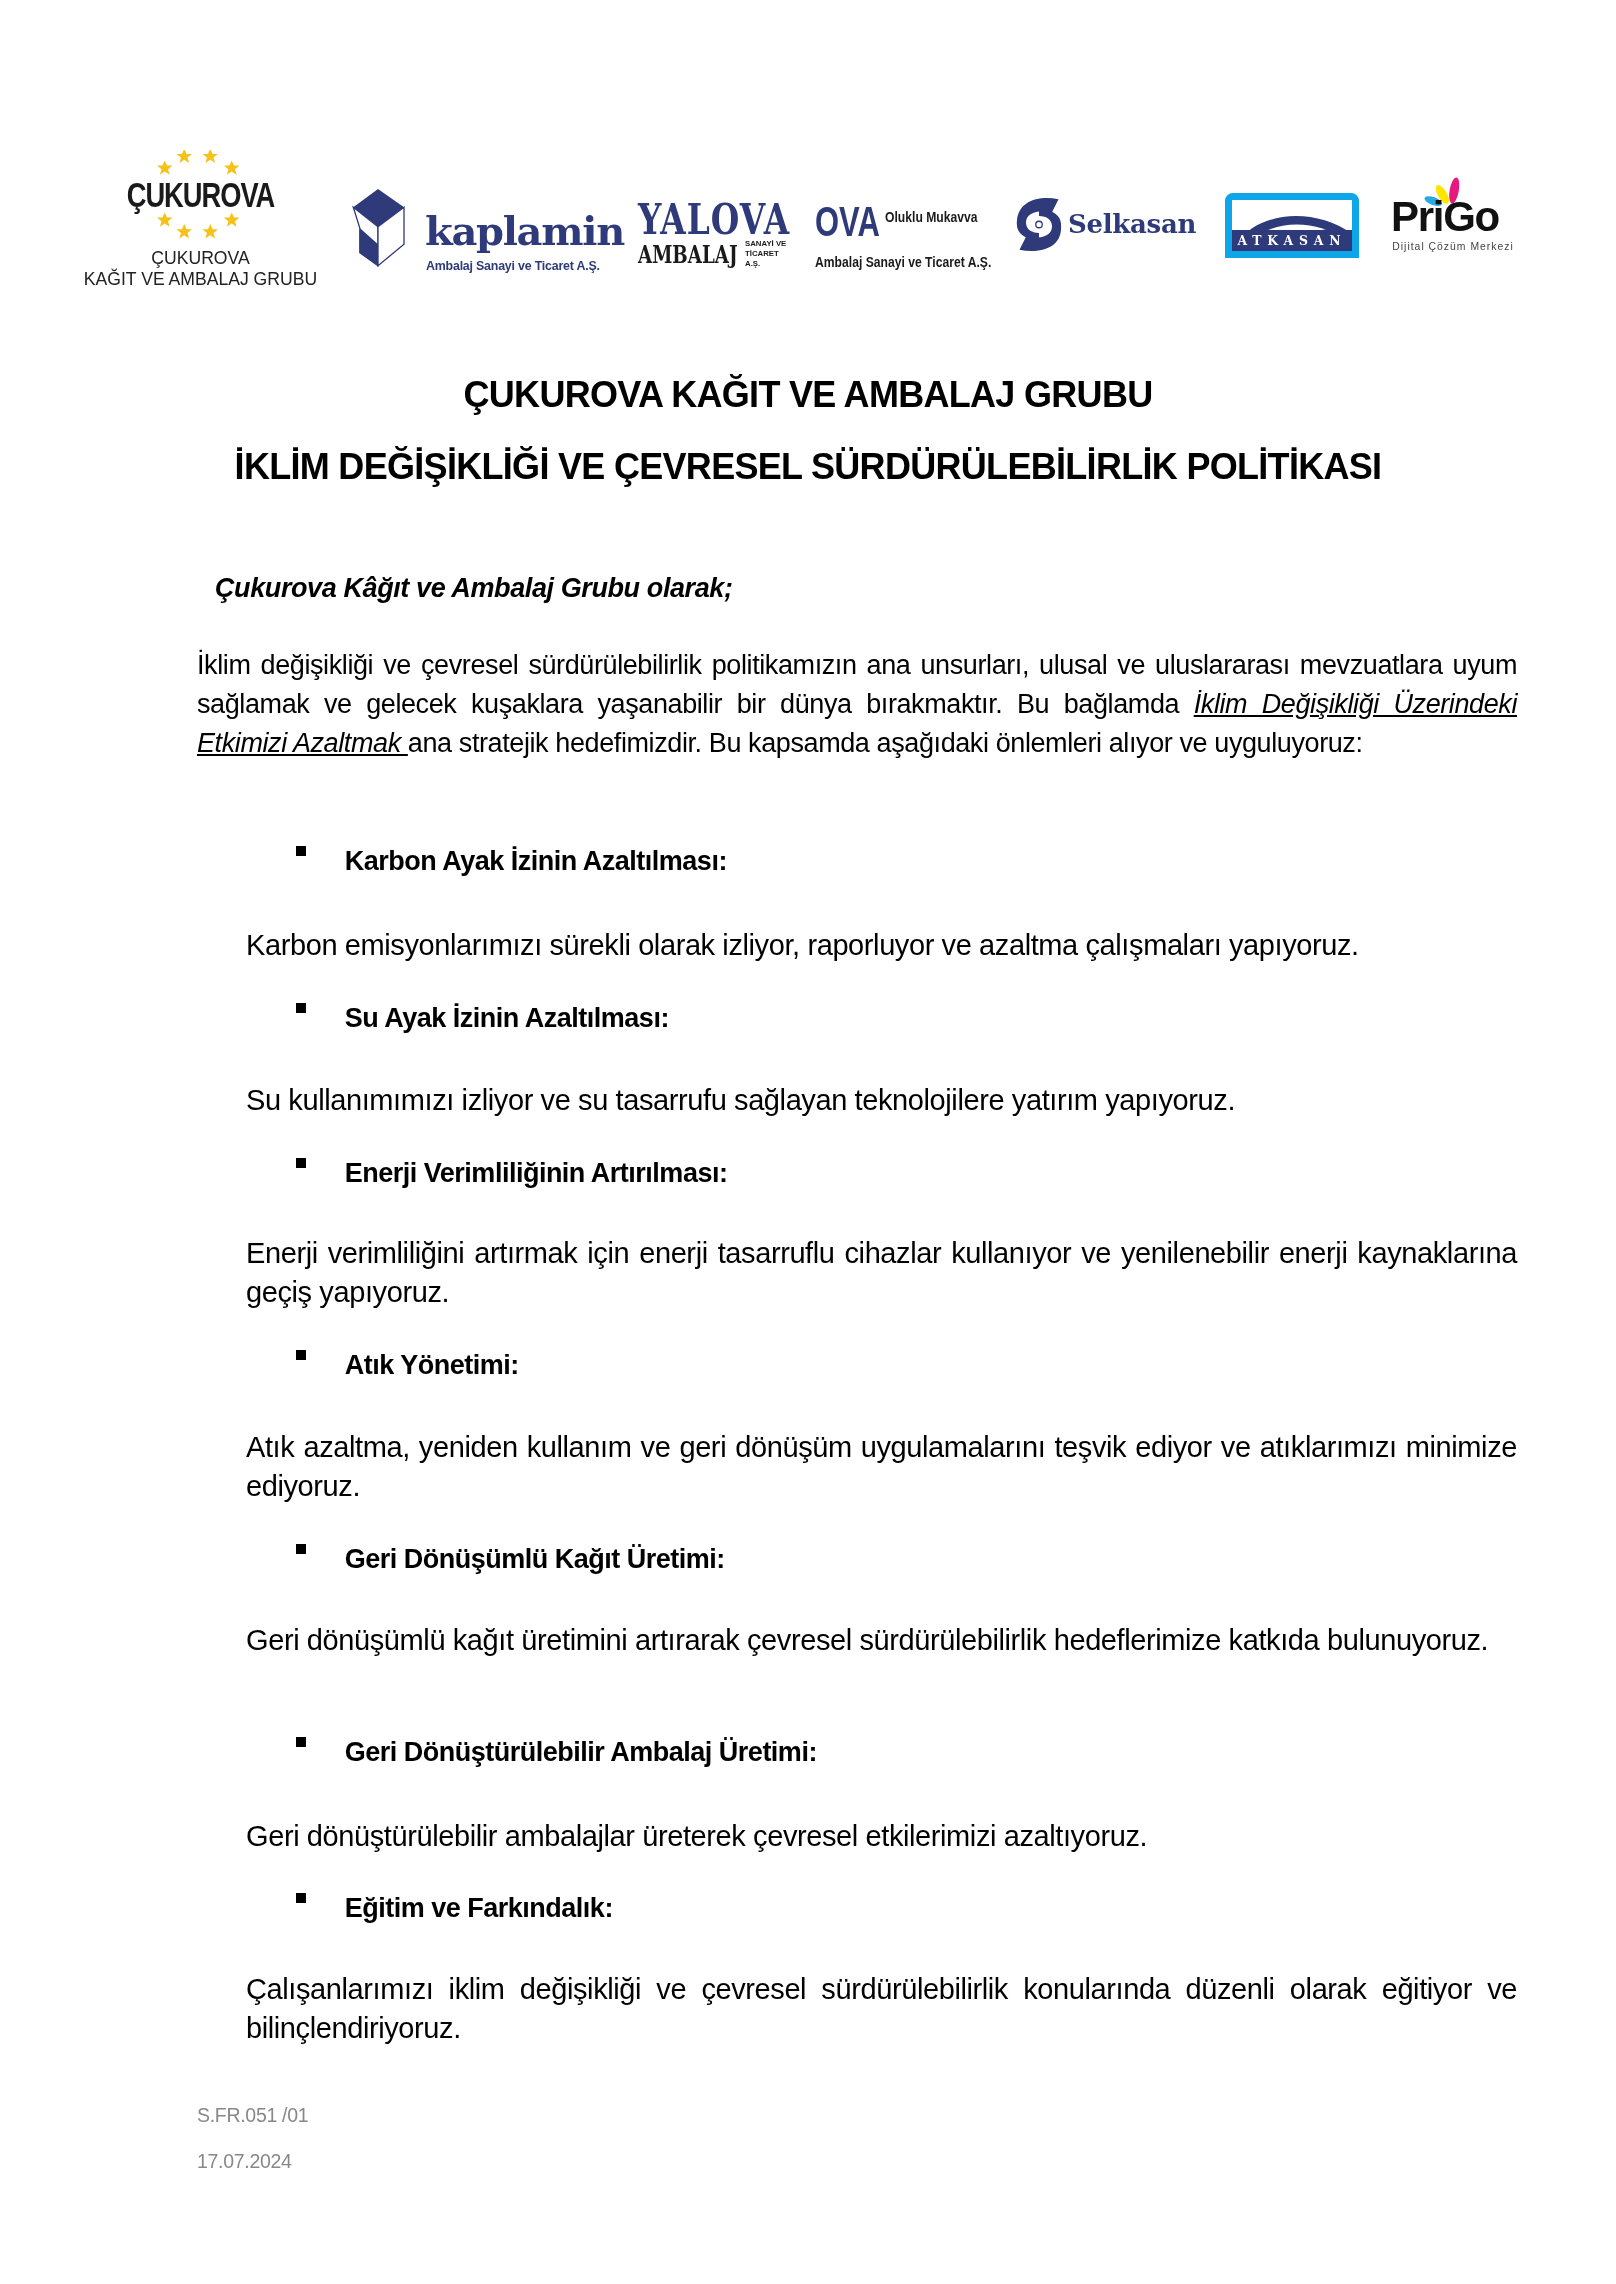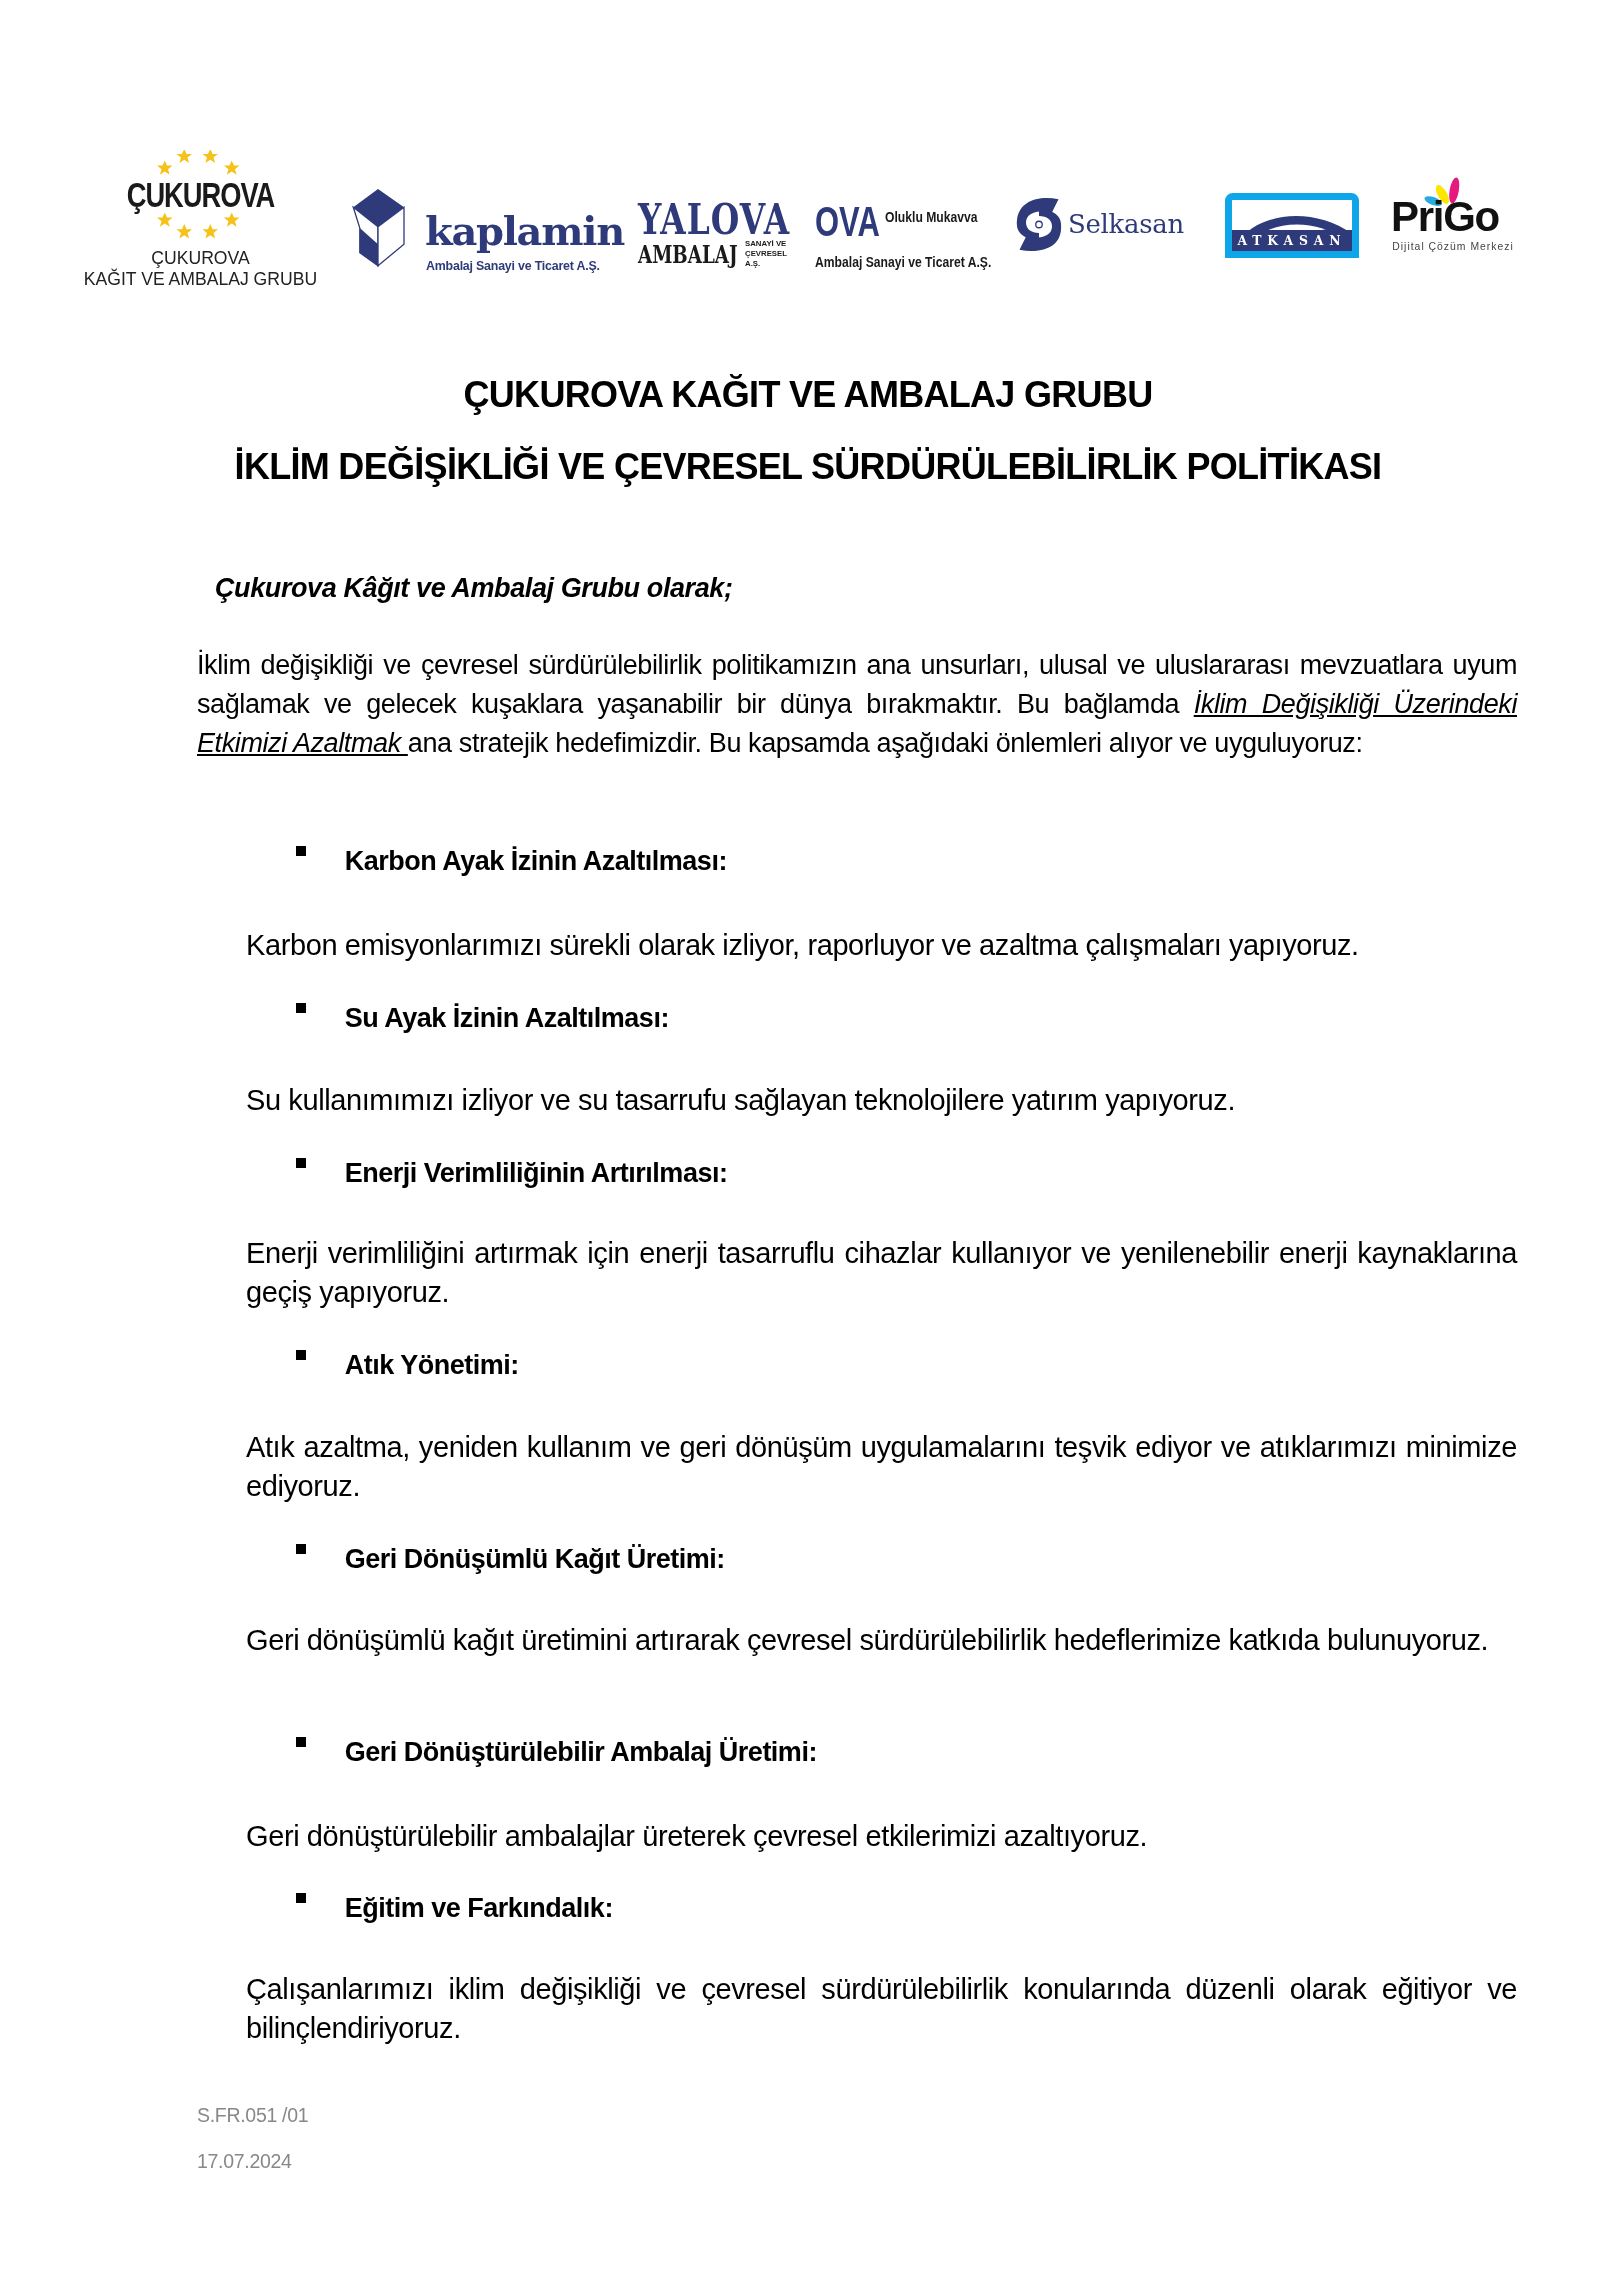--- a/index.html
+++ b/index.html
@@ -23,21 +23,21 @@
            color:#2e3a7a; transform:scaleX(0.78); transform-origin:left top; letter-spacing:1.3px; }
   .yal-2 { position:absolute; left:0; top:46px; font-family:"DejaVu Serif",serif; font-weight:bold; font-size:23.4px;
            color:#1a1a1a; transform:scaleX(0.78); transform-origin:left top; }
   .yal-3 { position:absolute; left:107px; top:44px; font-size:7.8px; font-weight:bold; color:#1a1a1a; line-height:9.8px; }
 
   .ova-1 { position:absolute; left:0; top:0; font-weight:bold; font-size:43px; color:#2e3a7a;
            transform:scaleX(0.72); transform-origin:left top; }
   .ova-2 { position:absolute; left:70px; top:11.7px; font-weight:bold; font-size:14.3px; color:#1a1a1a; transform:scaleX(0.85); transform-origin:left top; white-space:nowrap; }
   .ova-3 { position:absolute; left:0; top:57px; font-weight:bold; font-size:14.3px; color:#1a1a1a; transform:scaleX(0.85); transform-origin:left top; white-space:nowrap; }
 
-  .sel-name { position:absolute; left:55px; top:14.3px; font-family:"DejaVu Serif",serif; font-weight:normal; font-size:26px; color:#2e3a7a; letter-spacing:-0.3px; }
+  .sel-name { position:absolute; left:55px; top:14.3px; font-family:"DejaVu Serif",serif; font-weight:bold; font-size:26px; color:#2e3a7a; letter-spacing:-0.3px; }
 
   .atk-box { position:absolute; left:0; top:0; width:134px; height:65px; border:7px solid #0ea5e9; border-radius:7.8px 7.8px 0 0; box-sizing:border-box; overflow:hidden; background:#fff; }
   .atk-band { position:absolute; left:0; bottom:0; width:100%; height:21.5px; background:#2e3a7a; color:#fff; text-align:center;
               font-weight:bold; font-size:12.4px; letter-spacing:5.9px; line-height:21.5px; font-family:"DejaVu Serif",serif; }
 
   .pri-name { position:absolute; left:0; top:17px; font-weight:bold; font-size:42px; color:#111; letter-spacing:-1.3px; }
   .pri-sub { position:absolute; left:1.3px; top:65px; font-size:10.4px; color:#444; letter-spacing:1px; white-space:nowrap; }
 
   
   .title { position:absolute; left:0; width:1616px; text-align:center; font-weight:bold; color:#000; }
@@ -88,21 +88,21 @@
   </svg>
   <div class="kap-name">kaplamin</div>
   <div class="kap-sub">Ambalaj Sanayi ve Ticaret A.Ş.</div>
 </div>
 
 <div class="logo" style="left:638px; top:195px; width:150px; height:72px;">
   <div class="yal-1">YALOVA</div>
   <div class="yal-2">AMBALAJ</div>
   <div class="yal-3">
     <div>SANAYİ VE</div>
-    <div>ÇEVRESEL A.Ş.</div>
+    <div>TİCARET A.Ş.</div>
   </div>
 </div>
 
 <div class="logo" style="left:815px; top:197px; width:182px; height:78px;">
   <div class="ova-1">OVA</div>
   <div class="ova-2">Oluklu Mukavva</div>
   <div class="ova-3">Ambalaj Sanayi ve Ticaret A.Ş.</div>
 </div>
 
 <div class="logo" style="left:1013px; top:195px; width:195px; height:65px;">

